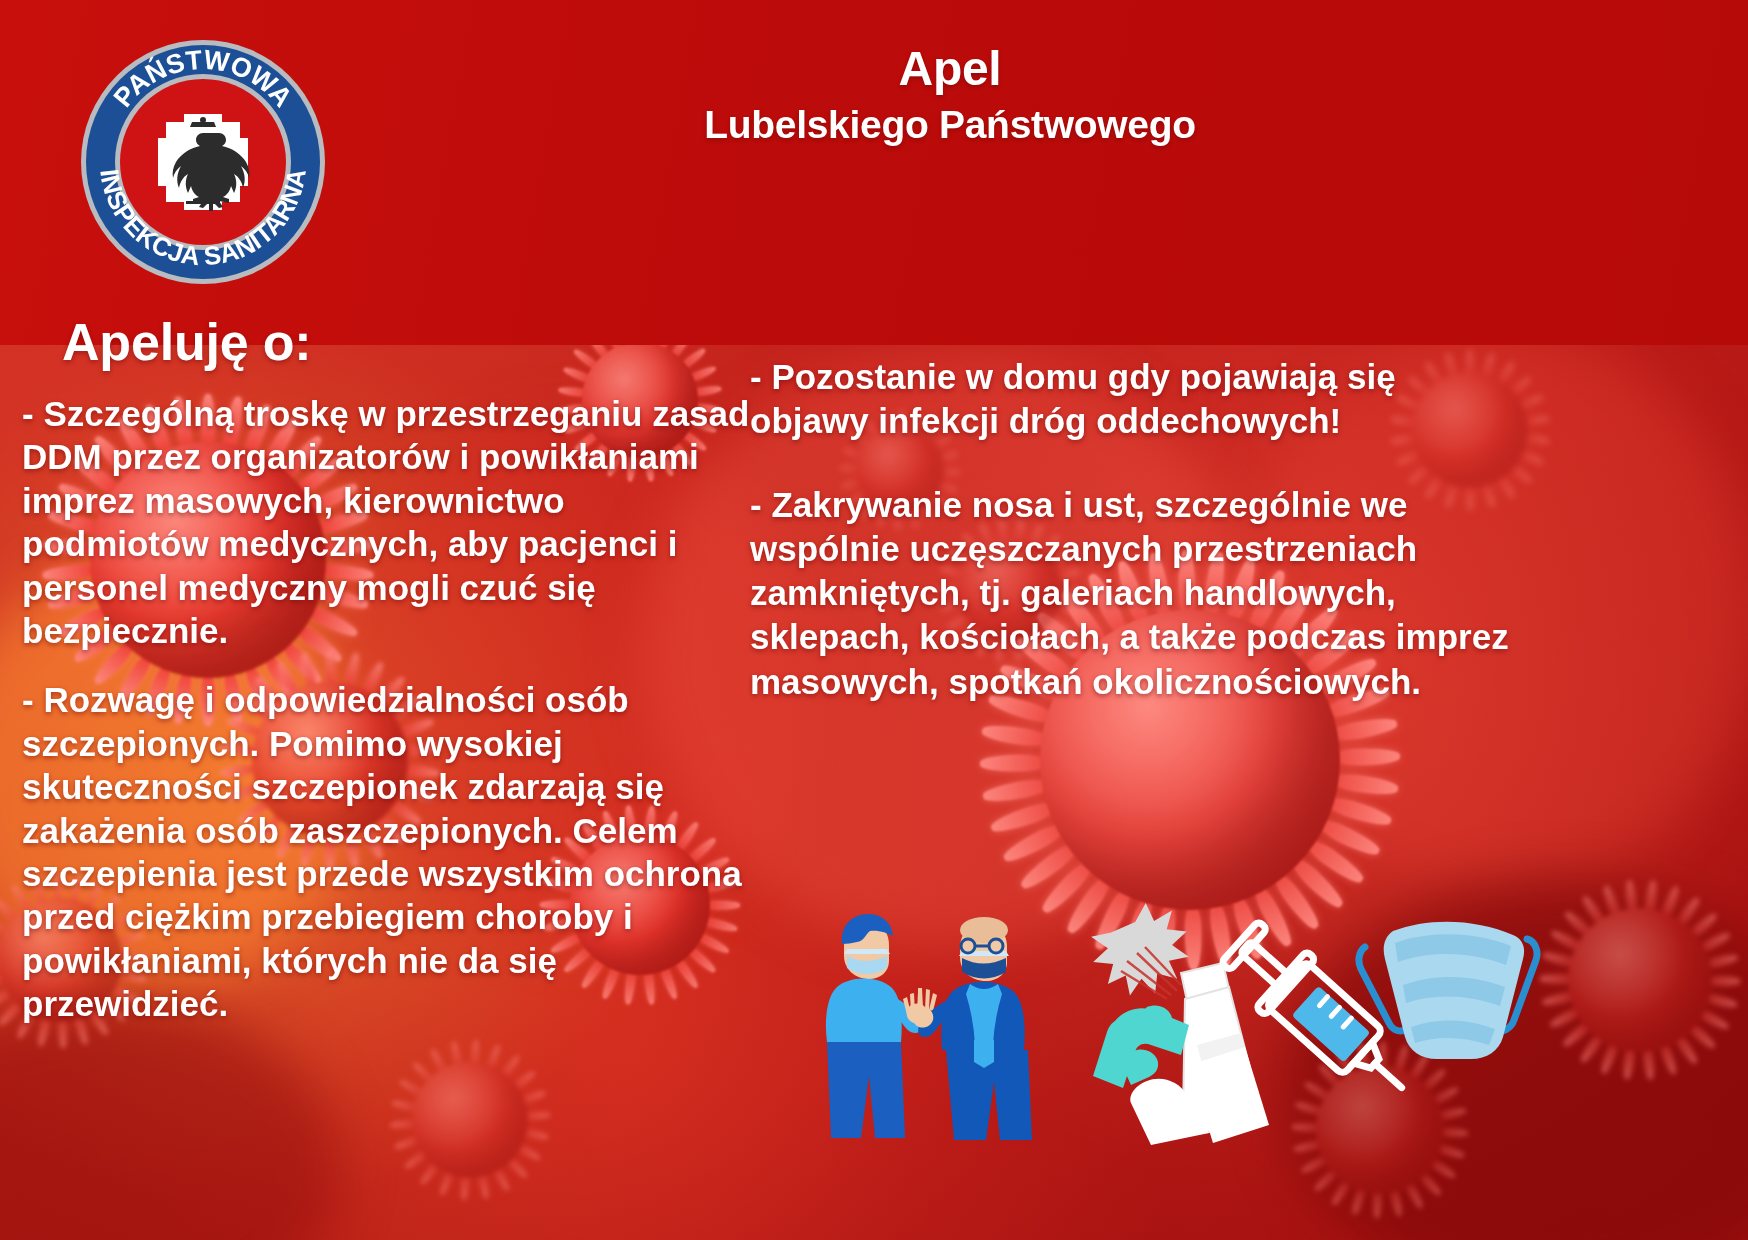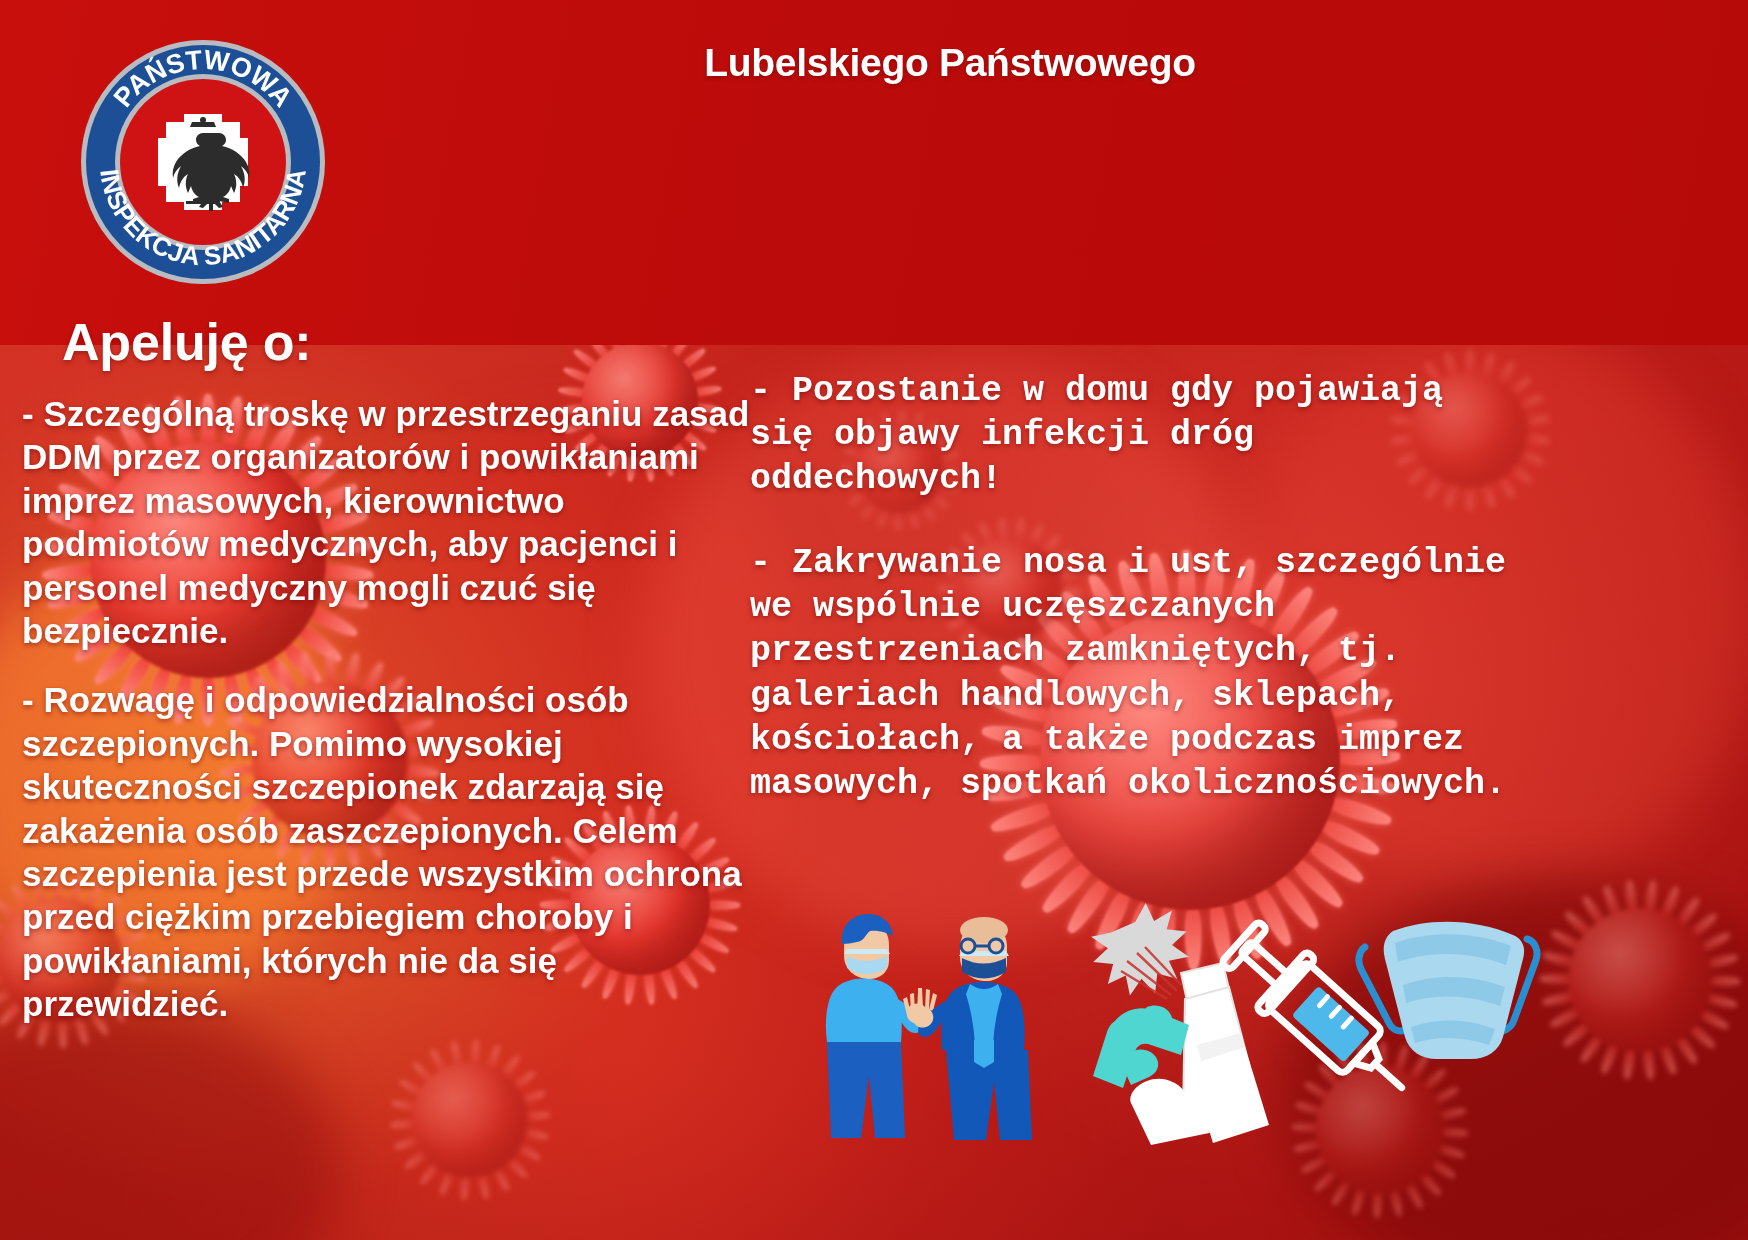--- a/index.html
+++ b/index.html
@@ -104,21 +104,21 @@
 
   
   .col {
     position: absolute;
     z-index: 8;
     color: #ffffff;
     font-weight: bold;
     text-shadow: 0 2px 5px rgba(110,6,6,0.55);
   }
   .col-left  { left: 22px;  top: 392px; width: 730px; }
-  .col-right { left: 750px; top: 369px; width: 760px; font-family: Liberation Mono, monospace; }
+  .col-right { left: 750px; top: 355px; width: 760px; }
 
   .para {
     font-size: 35px;
     line-height: 1.24;
     margin: 0 0 26px 0;
     white-space: pre-line;
   }
 
   .col-right .para { font-size: 35px; line-height: 1.26; margin-bottom: 40px; }
   .hygiene {
@@ -498,20 +498,21 @@
         <span class="spike" style="width:7.800000000000001px;height:30px;background:linear-gradient(to top,#d8302a,#ff8a82);transform:translate(-50%,-100%) rotate(377deg) translateY(-58px);box-shadow:0 0 3.9000000000000004px rgba(255,140,130,0.5);"></span>
         <span class="spike" style="width:7.800000000000001px;height:30px;background:linear-gradient(to top,#d8302a,#ff8a82);transform:translate(-50%,-100%) rotate(392deg) translateY(-58px);box-shadow:0 0 3.9000000000000004px rgba(255,140,130,0.5);"></span>
         <span class="spike" style="width:7.800000000000001px;height:30px;background:linear-gradient(to top,#d8302a,#ff8a82);transform:translate(-50%,-100%) rotate(407deg) translateY(-58px);box-shadow:0 0 3.9000000000000004px rgba(255,140,130,0.5);"></span>
         <span class="spike" style="width:7.800000000000001px;height:30px;background:linear-gradient(to top,#d8302a,#ff8a82);transform:translate(-50%,-100%) rotate(422deg) translateY(-58px);box-shadow:0 0 3.9000000000000004px rgba(255,140,130,0.5);"></span>
         <span class="core" style="width:128px;height:128px;background:radial-gradient(circle at 36% 32%, #ff8d84 0%, #d8302a 48%, #b3211c 100%);box-shadow:inset -19.2px -19.2px 32px rgba(140,10,10,0.55);"></span>
       </div>
     </div>
 
   <div class="header">
     <div class="header-title">
+      <span class="t-line l1">Apel</span>
       <span class="t-line l2">Lubelskiego Państwowego</span>
     </div>
   </div>
 
   <div class="logo">
     <svg viewBox="0 0 250 265" width="250" height="265">
       <defs>
         <path id="arcTop" d="M 32 132 A 93 93 0 0 1 218 132"></path>
         <path id="arcBottom" d="M 22 132 A 103 103 0 0 0 228 132"></path>
       </defs>

